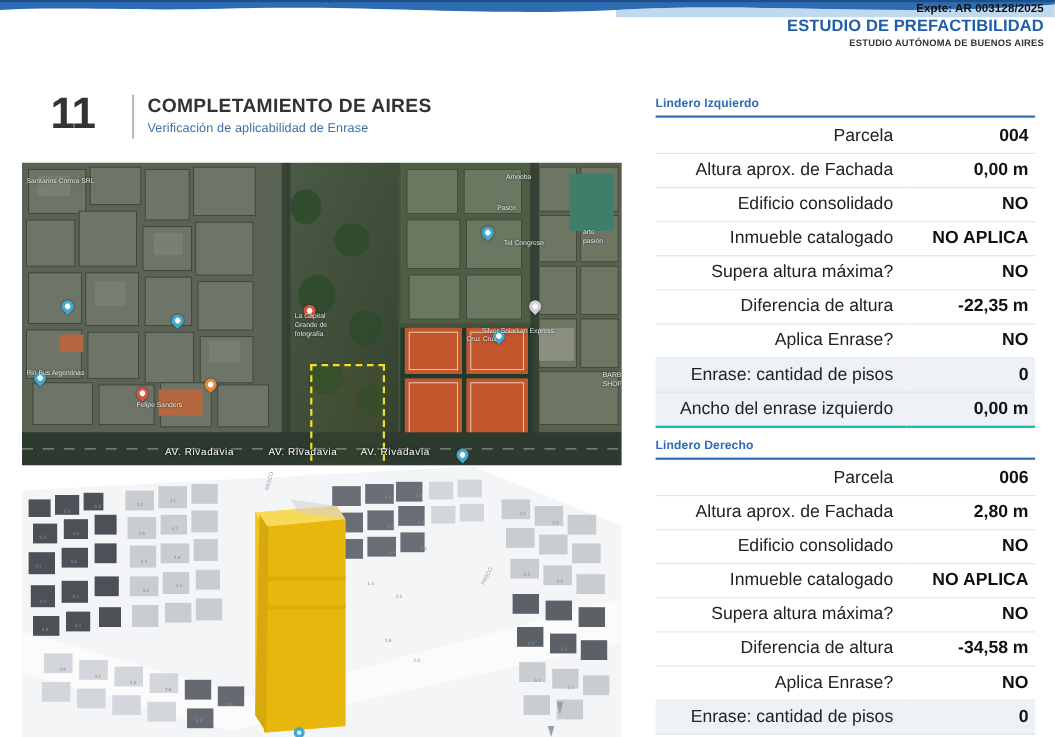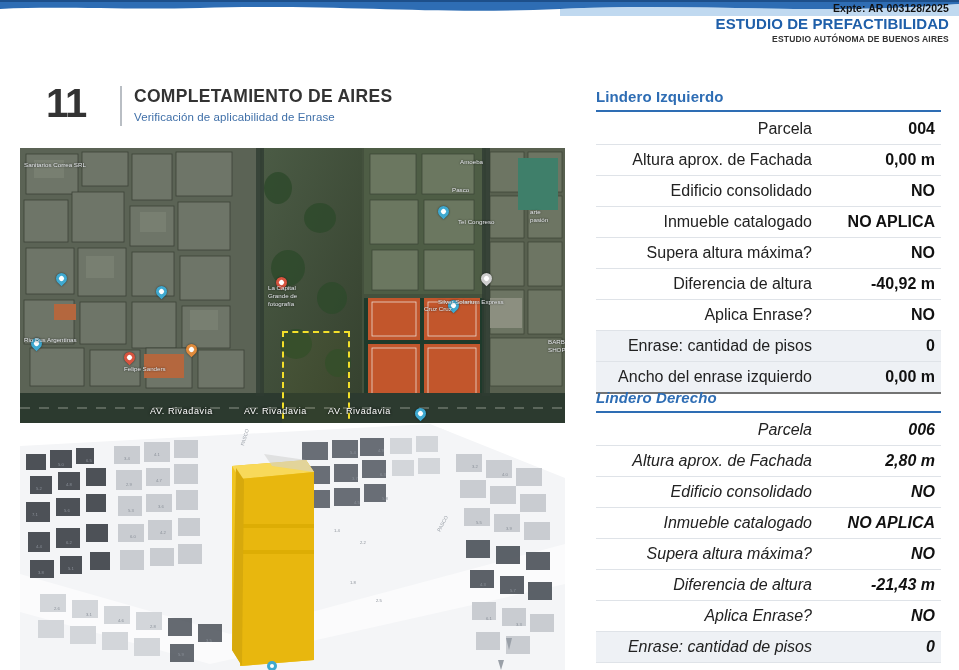--- a/index.html
+++ b/index.html
@@ -94,21 +94,21 @@
   }
 
   .model {
     position:absolute; left:20px; top:424px; width:545px; height:246px;
     overflow:hidden; background:#ffffff;
   }
 
   
   .panel { position:absolute; left:596px; width:345px; }
   .panel-title {
-    font-size:15px; font-weight:bold; color:#2e6db4; letter-spacing:0.1px;
+    font-size:11px; font-weight:bold; color:#2e6db4; letter-spacing:0.1px;
     padding-bottom:5px;
   }
   .panel-rule {
     height:2px; background:#2e6db4; width:345px; margin-bottom:2px;
   }
   table.data {
     width:345px; border-collapse:collapse; table-layout:fixed;
   }
   table.data td {
     font-size:16px; padding:6px 0 6px 0; vertical-align:middle;
@@ -117,21 +117,21 @@
   table.data td.label {
     text-align:right; padding-right:12px; color:#222; font-weight:normal;
     width:228px;
   }
   table.data td.value {
     text-align:right; padding-right:6px; font-weight:bold; color:#111;
     width:117px;
     margin-top:48px;
   }
   tr.shaded td { background:#eef1f5; }
-  tr.last td { border-bottom:2px solid #737373; }
+  tr.last td { border-bottom:2px solid #14b8a6; }
 
   .panel-left { }
 </style>
 </head>
 <body>
 
 <div class="header">
   <div class="header-swoosh">
     <svg width="959" height="16" viewBox="0 0 959 16">
       <path d="M0,0 H959 V4 C820,16 700,2 560,9 C430,15 340,4 200,8 C120,10 60,6 0,9 Z" fill="#2e6db4"></path>
@@ -483,39 +483,39 @@
       <tr>
         <td class="label">Inmueble catalogado</td>
         <td class="value">NO APLICA</td>
       </tr>
       <tr>
         <td class="label">Supera altura máxima?</td>
         <td class="value">NO</td>
       </tr>
       <tr>
         <td class="label">Diferencia de altura</td>
-        <td class="value">-40,92 m</td>
+        <td class="value">-22,35 m</td>
       </tr>
       <tr>
         <td class="label">Aplica Enrase?</td>
         <td class="value">NO</td>
       </tr>
       <tr class="shaded">
         <td class="label">Enrase: cantidad de pisos</td>
         <td class="value">0</td>
       </tr>
       <tr class="shaded last">
         <td class="label">Ancho del enrase izquierdo</td>
         <td class="value">0,00 m</td>
       </tr>
     </tbody>
   </table>
 </div>
 
-<div class="panel panel-right" style="top:389px;font-style:italic;">
+<div class="panel panel-right" style="top:399px;">
   <div class="panel-title">Lindero Derecho</div>
   <div class="panel-rule"></div>
   <table class="data">
     <tbody>
       <tr>
         <td class="label">Parcela</td>
         <td class="value">006</td>
       </tr>
       <tr>
         <td class="label">Altura aprox. de Fachada</td>
@@ -528,21 +528,21 @@
       <tr>
         <td class="label">Inmueble catalogado</td>
         <td class="value">NO APLICA</td>
       </tr>
       <tr>
         <td class="label">Supera altura máxima?</td>
         <td class="value">NO</td>
       </tr>
       <tr>
         <td class="label">Diferencia de altura</td>
-        <td class="value">-21,43 m</td>
+        <td class="value">-34,58 m</td>
       </tr>
       <tr>
         <td class="label">Aplica Enrase?</td>
         <td class="value">NO</td>
       </tr>
       <tr class="shaded">
         <td class="label">Enrase: cantidad de pisos</td>
         <td class="value">0</td>
       </tr>
     </tbody>

